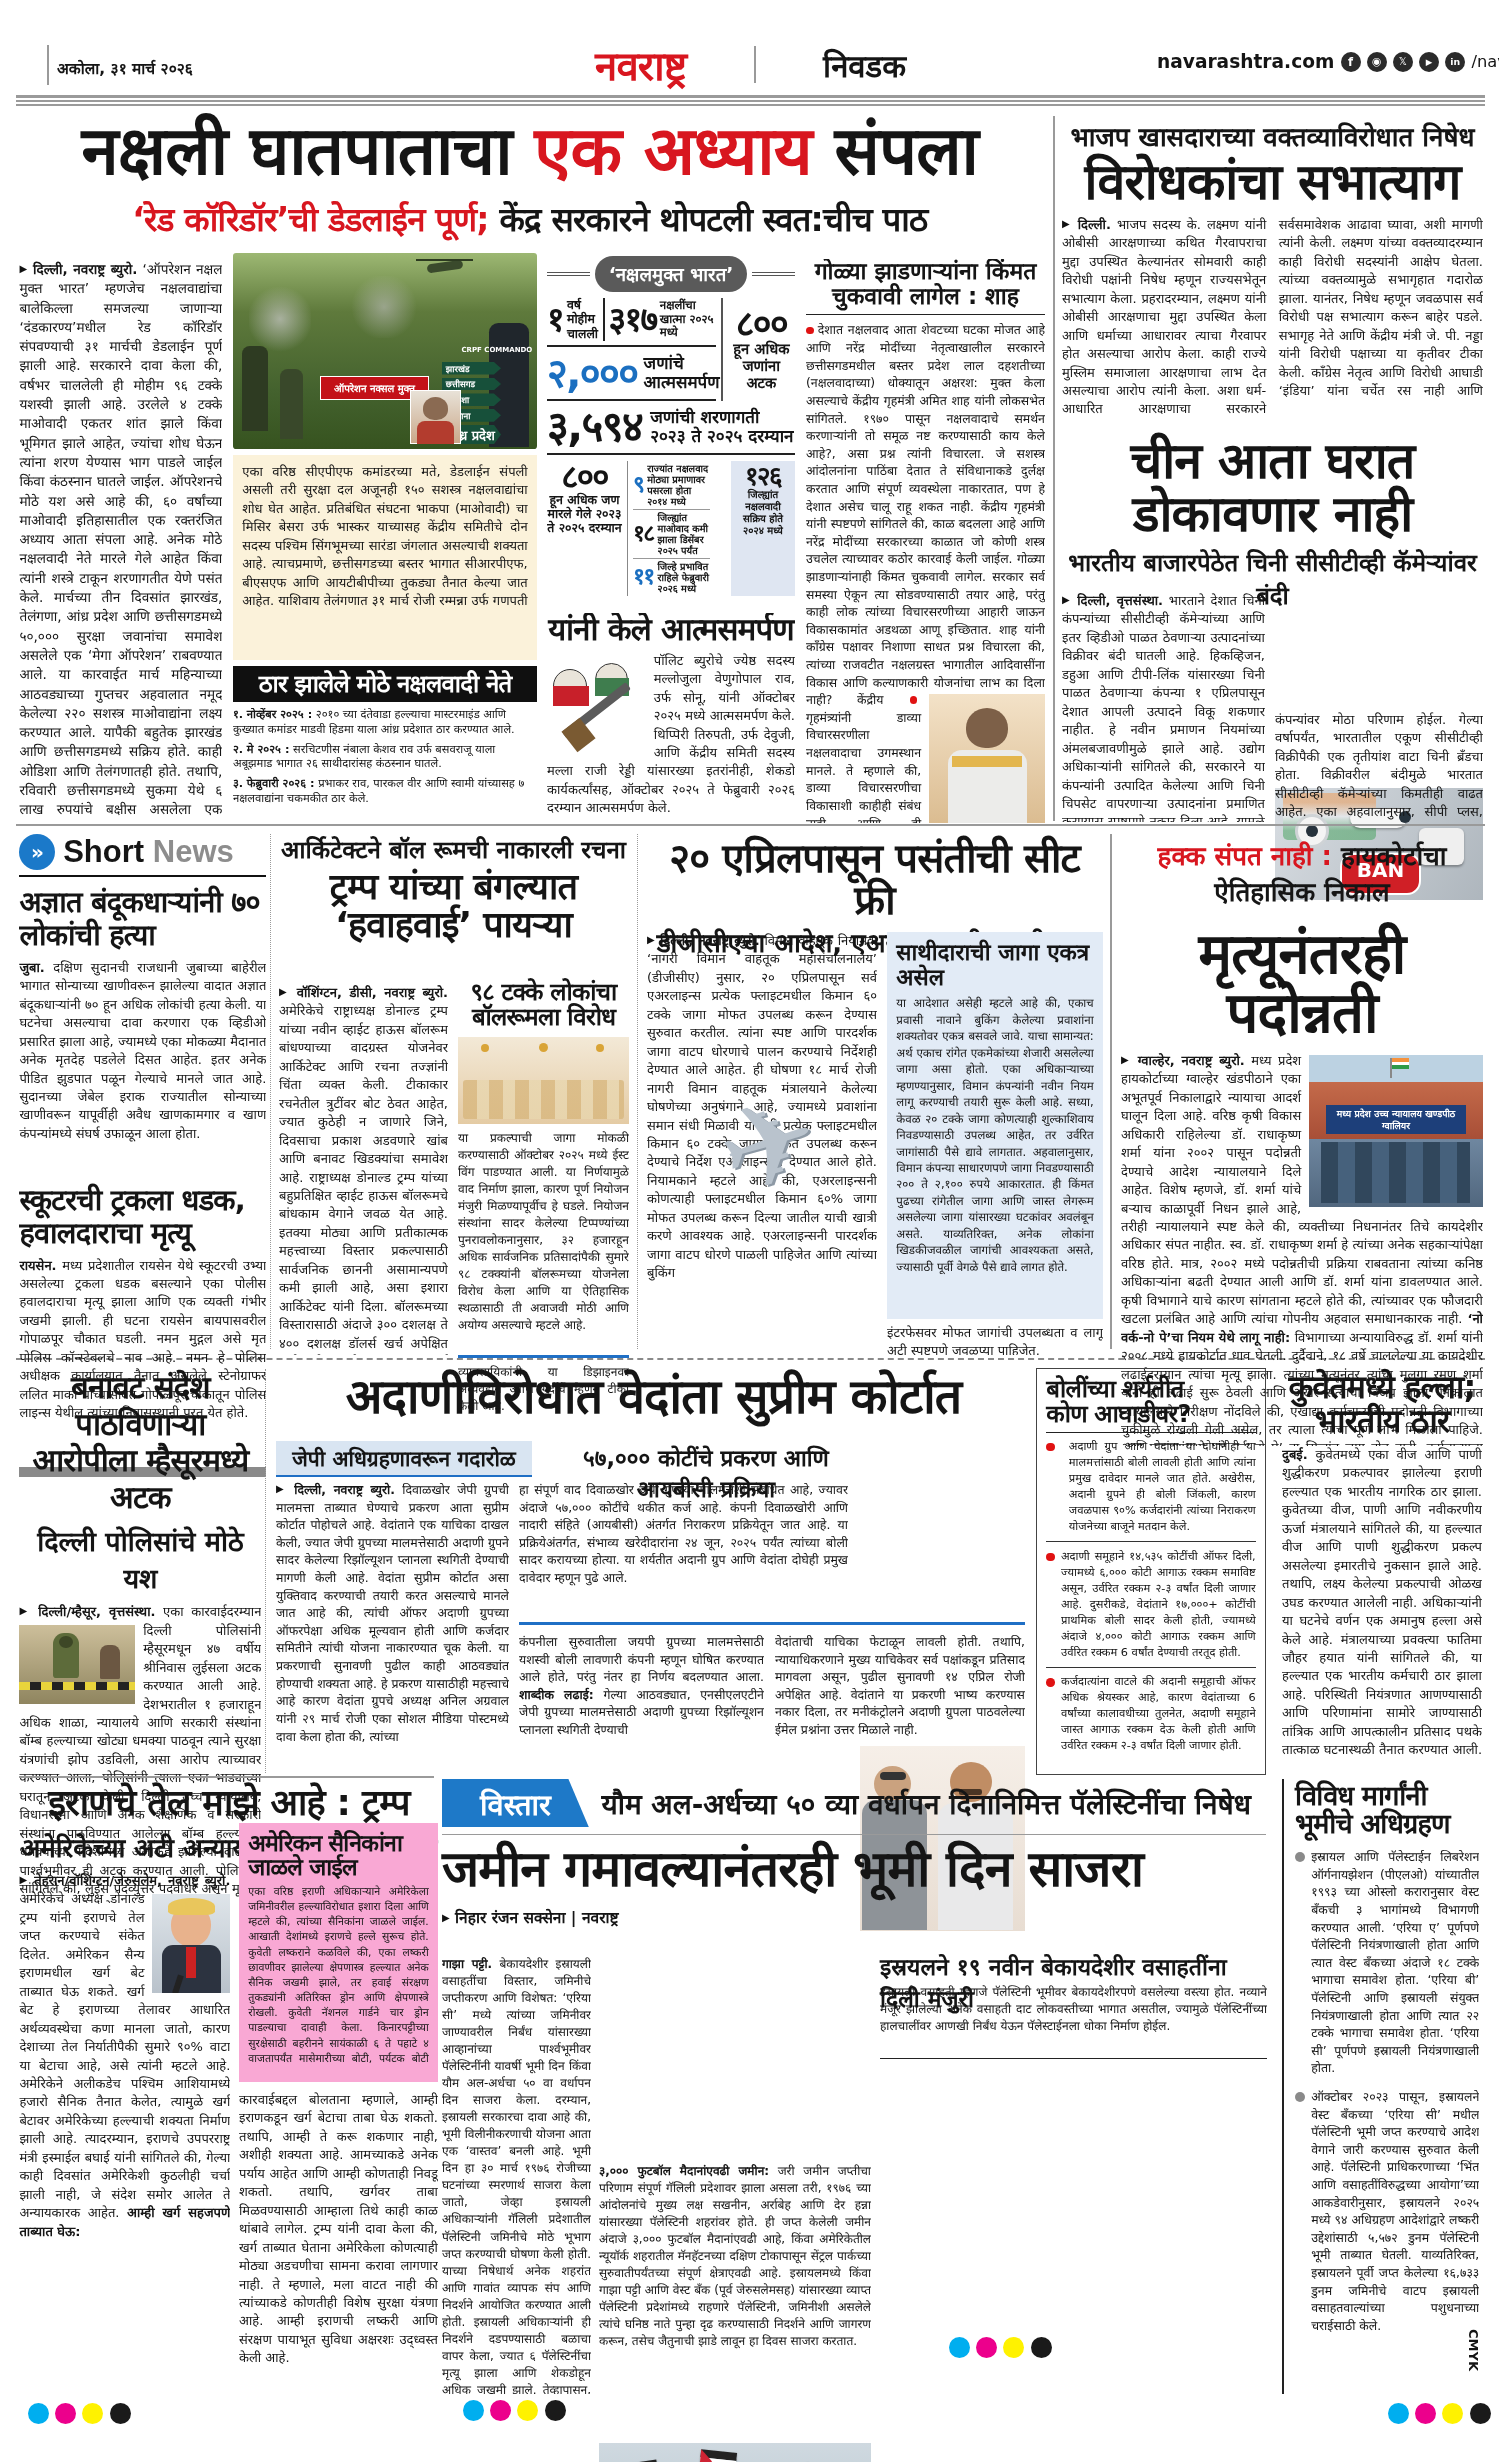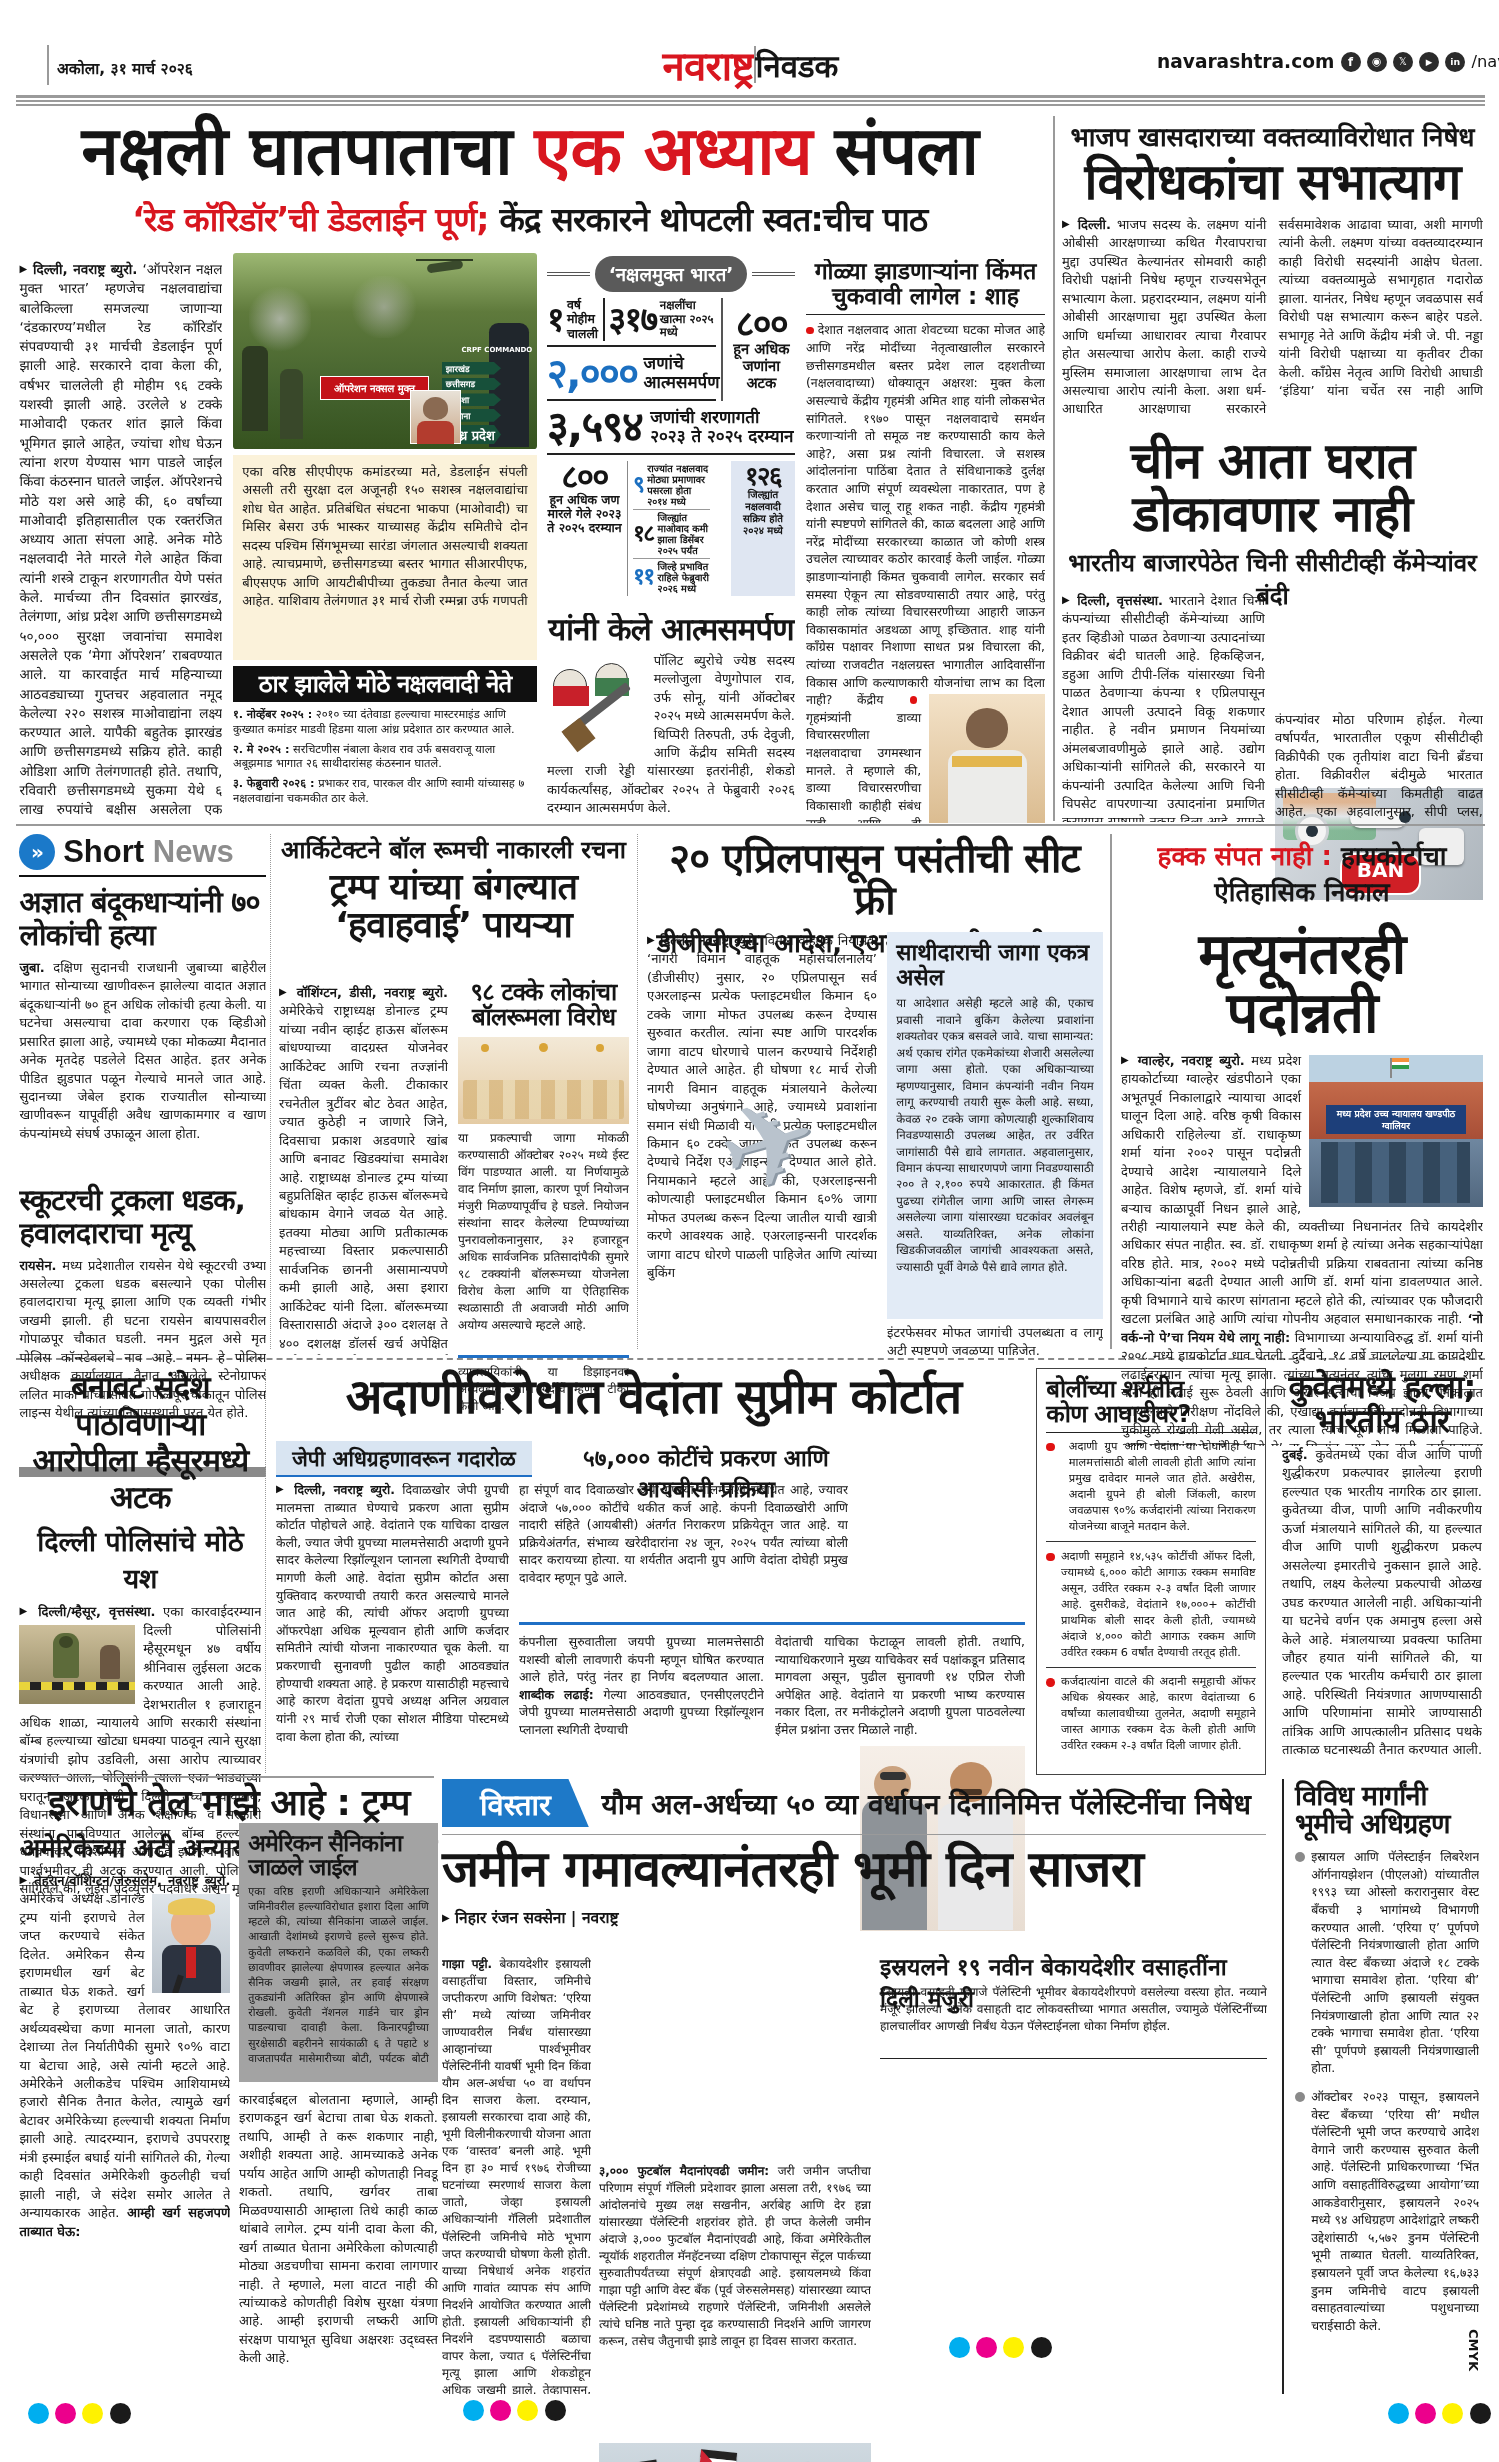--- a/index.html
+++ b/index.html
@@ -34,21 +34,21 @@
   .flag em{position:absolute;left:0;top:0;border-top:11.6px solid transparent;border-bottom:11.6px solid transparent;border-left:12.4px solid #cf2434}
 </style>
 </head>
 <body>
 
 <div id="page">
 
   <div class="abs vline" style="left:47px;top:45px;width:1.6px;height:40px"></div>
   <div class="abs b" style="left:57px;top:57px;font-size:15.5px">अकोला, ३१ मार्च २०२६</div>
 
-  <div class="abs" style="left:595px;top:37px;width:311px;display:flex;align-items:center;justify-content:center;gap:0">
+  <div class="abs" style="left:595px;top:37px;width:311px;display:flex;align-items:center;justify-content:space-between;gap:11px">
     <span class="b red" style="font-size:40px;letter-spacing:-0.8px">नवराष्ट्र</span>
     <span class="vline" style="width:1.6px;height:37px;display:inline-block"></span>
     <span class="b" style="font-size:31px">निवडक</span>
   </div>
 
   <div class="abs" style="left:1157px;top:51px;display:flex;align-items:center;gap:6.2px">
     <span class="b" style="font-size:18.6px">navarashtra.com</span>
     <span style="width:20px;height:20px;border-radius:50%;background:#2b2b2b;color:#fff;font-size:11.6px;font-weight:bold;display:inline-flex;align-items:center;justify-content:center">f</span>
     <span style="width:20px;height:20px;border-radius:50%;background:#2b2b2b;color:#fff;font-size:11px;display:inline-flex;align-items:center;justify-content:center">◉</span>
     <span style="width:20px;height:20px;border-radius:50%;background:#2b2b2b;color:#fff;font-size:10px;display:inline-flex;align-items:center;justify-content:center">𝕏</span>
@@ -396,21 +396,21 @@
     <span class="fr imgbox" style="width:78px;height:99px;background:linear-gradient(180deg,#dfe5ea,#b9c2cb)">
       <span class="abs" style="left:18.6px;top:11px;width:40px;height:42px;border-radius:46% 46% 50% 50%;background:#e8b28c"></span>
       <span class="abs" style="left:15.5px;top:4.7px;width:47px;height:17px;border-radius:50% 50% 20% 20%;background:#e9c65c"></span>
       <span class="abs" style="left:9.3px;top:51px;width:59px;height:48px;border-radius:11px 11px 0 0;background:#2c3340"></span>
       <span class="abs" style="left:34px;top:53px;width:9.3px;height:31px;background:#c22"></span>
       <span class="abs" style="left:23px;top:81px;width:6.2px;height:18.6px;background:#222;transform:rotate(18deg)"></span>
     </span>
     <span>अमेरिकेचे अध्यक्ष डोनाल्ड ट्रम्प यांनी इराणचे तेल जप्त करण्याचे संकेत दिलेत. अमेरिकन सैन्य इराणमधील खर्ग बेट ताब्यात घेऊ शकते. खर्ग बेट हे इराणच्या तेलावर आधारित अर्थव्यवस्थेचा कणा मानला जातो, कारण देशाच्या तेल निर्यातीपैकी सुमारे ९०% वाटा या बेटाचा आहे, असे त्यांनी म्हटले आहे. अमेरिकेने अलीकडेच पश्चिम आशियामध्ये हजारो सैनिक तैनात केलेत, त्यामुळे खर्ग बेटावर अमेरिकेच्या हल्ल्याची शक्यता निर्माण झाली आहे. त्यादरम्यान, इराणचे उपपरराष्ट्र मंत्री इस्माईल बघाई यांनी सांगितले की, गेल्या काही दिवसांत अमेरिकेशी कुठलीही चर्चा झाली नाही, जे संदेश समोर आलेत ते अन्यायकारक आहेत.</span>
     <span class="b">आम्ही खर्ग सहजपणे ताब्यात घेऊ:</span>
   </div>
-  <div class="abs" style="left:239px;top:1823px;width:199px;height:259px;background:#a3a3a3;padding:7.8px 9.3px">
+  <div class="abs" style="left:239px;top:1823px;width:199px;height:259px;background:#f9a8d4;padding:7.8px 9.3px">
     <div class="b hl" style="font-size:23px">
       <div>अमेरिकन सैनिकांना</div>
       <div>जाळले जाईल</div>
     </div>
     <div class="bt" style="font-size:10.7px;margin-top:4.7px;height:182px">एका वरिष्ठ इराणी अधिकाऱ्याने अमेरिकेला जमिनीवरील हल्ल्याविरोधात इशारा दिला आणि म्हटले की, त्यांच्या सैनिकांना जाळले जाईल. आखाती देशांमध्ये इराणचे हल्ले सुरूच होते. कुवेती लष्कराने कळविले की, एका लष्करी छावणीवर झालेल्या क्षेपणास्त्र हल्ल्यात अनेक सैनिक जखमी झाले, तर हवाई संरक्षण तुकड्यांनी अतिरिक्त ड्रोन आणि क्षेपणास्त्रे रोखली. कुवेती नॅशनल गार्डने चार ड्रोन पाडल्याचा दावाही केला. किनारपट्टीच्या सुरक्षेसाठी बहरीनने सायंकाळी ६ ते पहाटे ४ वाजतापर्यंत मासेमारीच्या बोटी, पर्यटक बोटी आणि इतर सागरी हालचालींवर बंदी घातली आहे.</div>
   </div>
   <div class="abs bt" style="left:239px;top:2091px;width:199px;height:303px;font-size:13px">कारवाईबद्दल बोलताना म्हणाले, आम्ही इराणकडून खर्ग बेटाचा ताबा घेऊ शकतो. तथापि, आम्ही ते करू शकणार नाही, अशीही शक्यता आहे. आमच्याकडे अनेक पर्याय आहेत आणि आम्ही कोणताही निवडू शकतो. तथापि, खर्गवर ताबा मिळवण्यासाठी आम्हाला तिथे काही काळ थांबावे लागेल. ट्रम्प यांनी दावा केला की, खर्ग ताब्यात घेताना अमेरिकेला कोणत्याही मोठ्या अडचणीचा सामना करावा लागणार नाही. ते म्हणाले, मला वाटत नाही की त्यांच्याकडे कोणतीही विशेष सुरक्षा यंत्रणा आहे. आम्ही इराणची लष्करी आणि संरक्षण पायाभूत सुविधा अक्षरशः उद्ध्वस्त केली आहे.</div>
 
   <div class="abs" style="left:442px;top:1779px;width:824px">
     <div style="display:flex;align-items:center;gap:12.4px">

